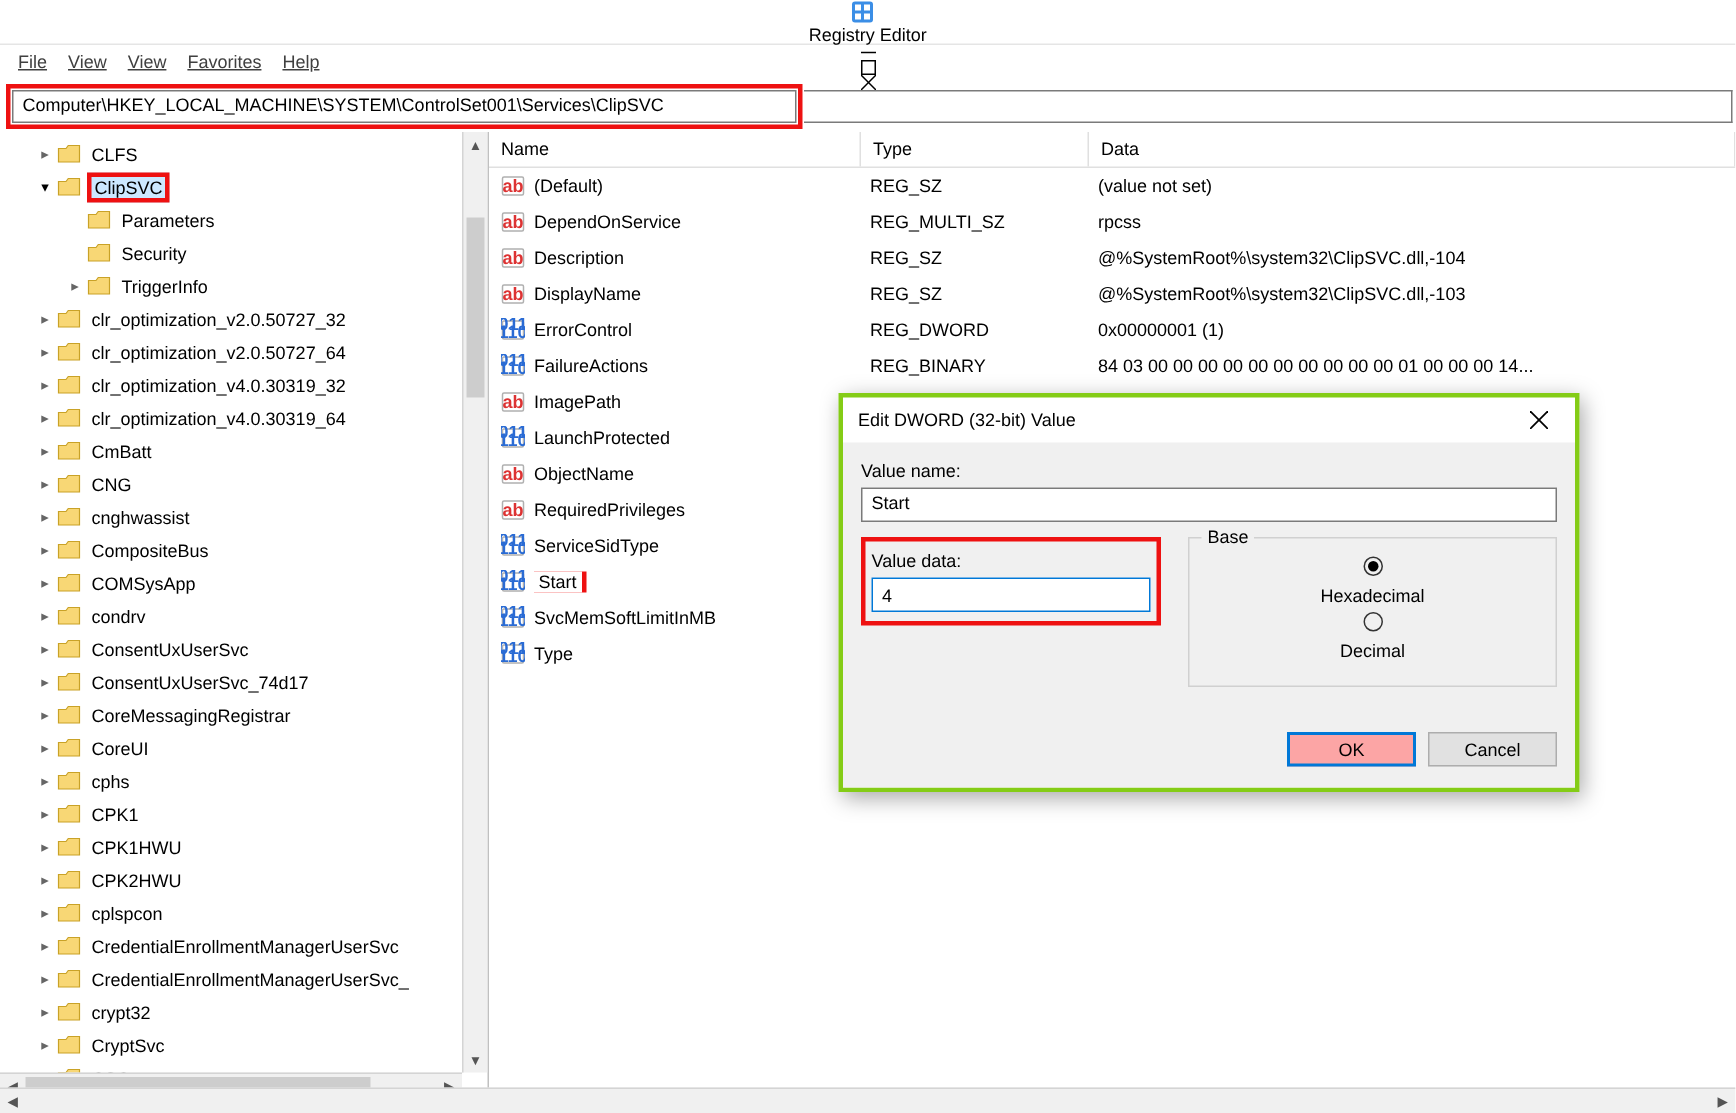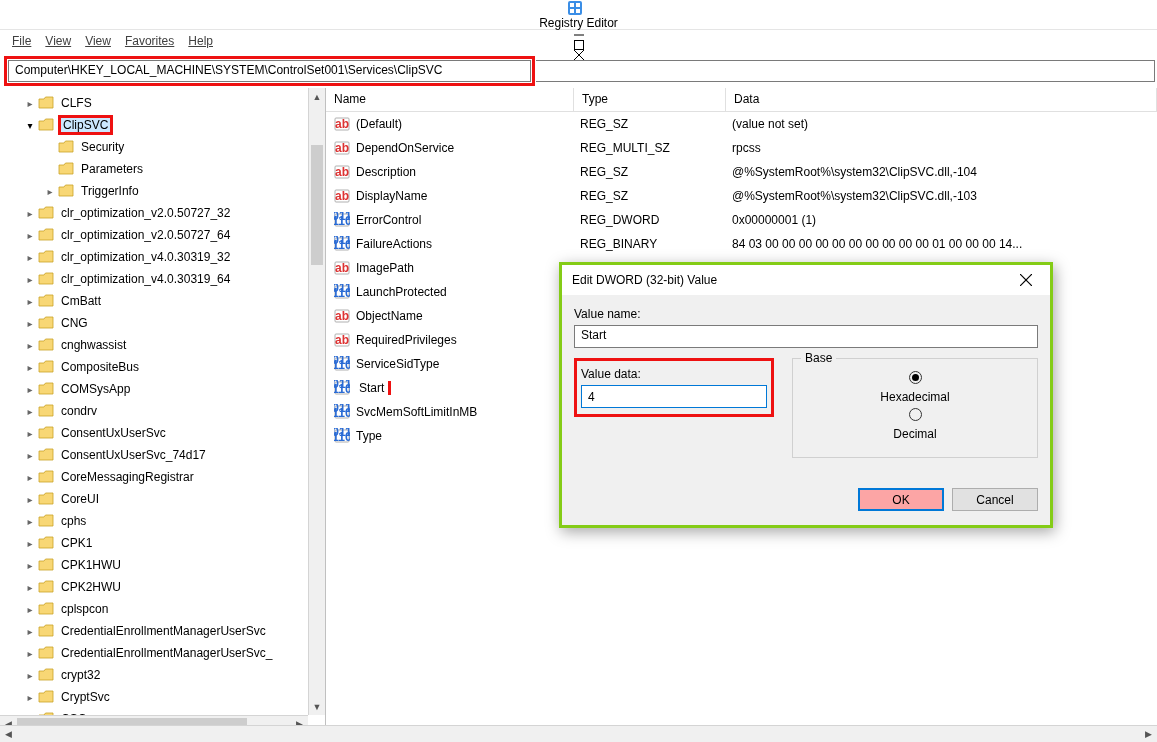--- a/index.html
+++ b/index.html
@@ -150,28 +150,28 @@
           <span class="folder"><svg width="16" height="14" viewBox="0 0 16 14">
               <path d="M1 3 L6 3 L7.5 1 L15 1 L15 12 L1 12 Z" fill="#f8d775" stroke="#c9a227" stroke-width="0.8"></path>
             </svg></span>
           <span class="label-box">ClipSVC</span>
         </div>
         <div class="tree-row indent-2">
           <span class="chev"></span>
           <span class="folder"><svg width="16" height="14" viewBox="0 0 16 14">
               <path d="M1 3 L6 3 L7.5 1 L15 1 L15 12 L1 12 Z" fill="#f8d775" stroke="#c9a227" stroke-width="0.8"></path>
             </svg></span>
-          <span class="label">Security</span>
+          <span class="label">Parameters</span>
         </div>
         <div class="tree-row indent-2">
           <span class="chev"></span>
           <span class="folder"><svg width="16" height="14" viewBox="0 0 16 14">
               <path d="M1 3 L6 3 L7.5 1 L15 1 L15 12 L1 12 Z" fill="#f8d775" stroke="#c9a227" stroke-width="0.8"></path>
             </svg></span>
-          <span class="label">Parameters</span>
+          <span class="label">Security</span>
         </div>
         <div class="tree-row indent-2">
           <span class="chev">▸</span>
           <span class="folder"><svg width="16" height="14" viewBox="0 0 16 14">
               <path d="M1 3 L6 3 L7.5 1 L15 1 L15 12 L1 12 Z" fill="#f8d775" stroke="#c9a227" stroke-width="0.8"></path>
             </svg></span>
           <span class="label">TriggerInfo</span>
         </div>
         <div class="tree-row indent-1">
           <span class="chev">▸</span>

